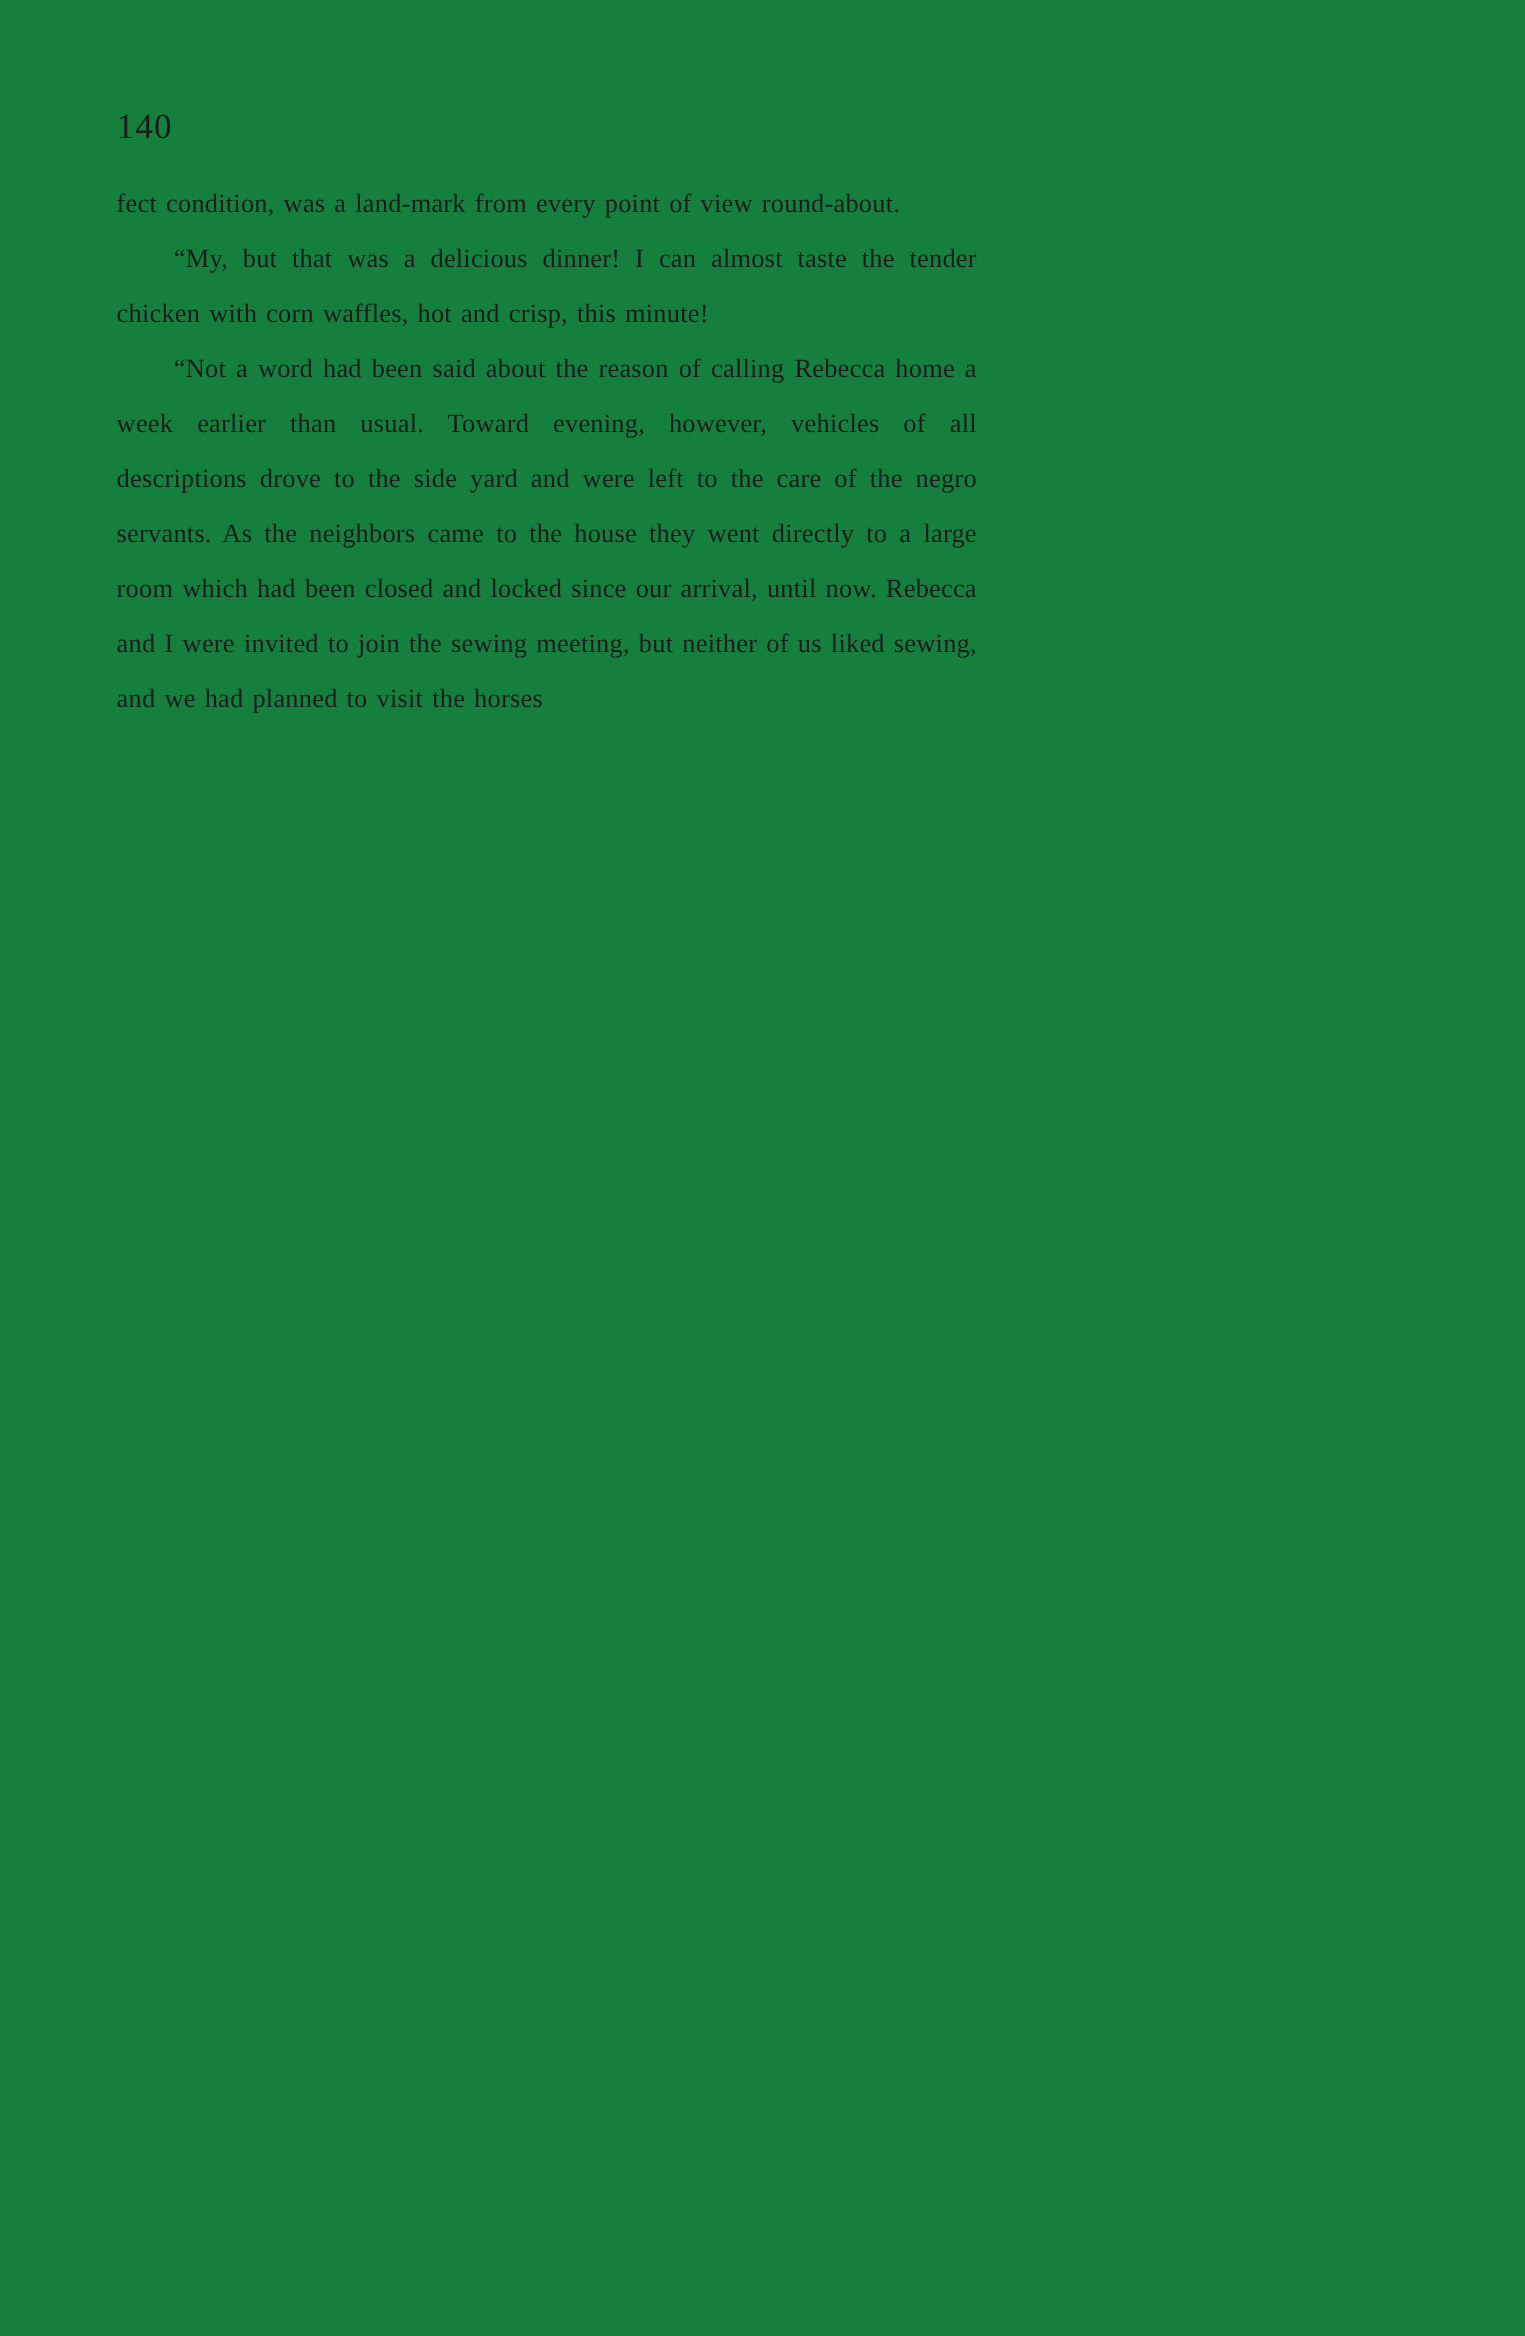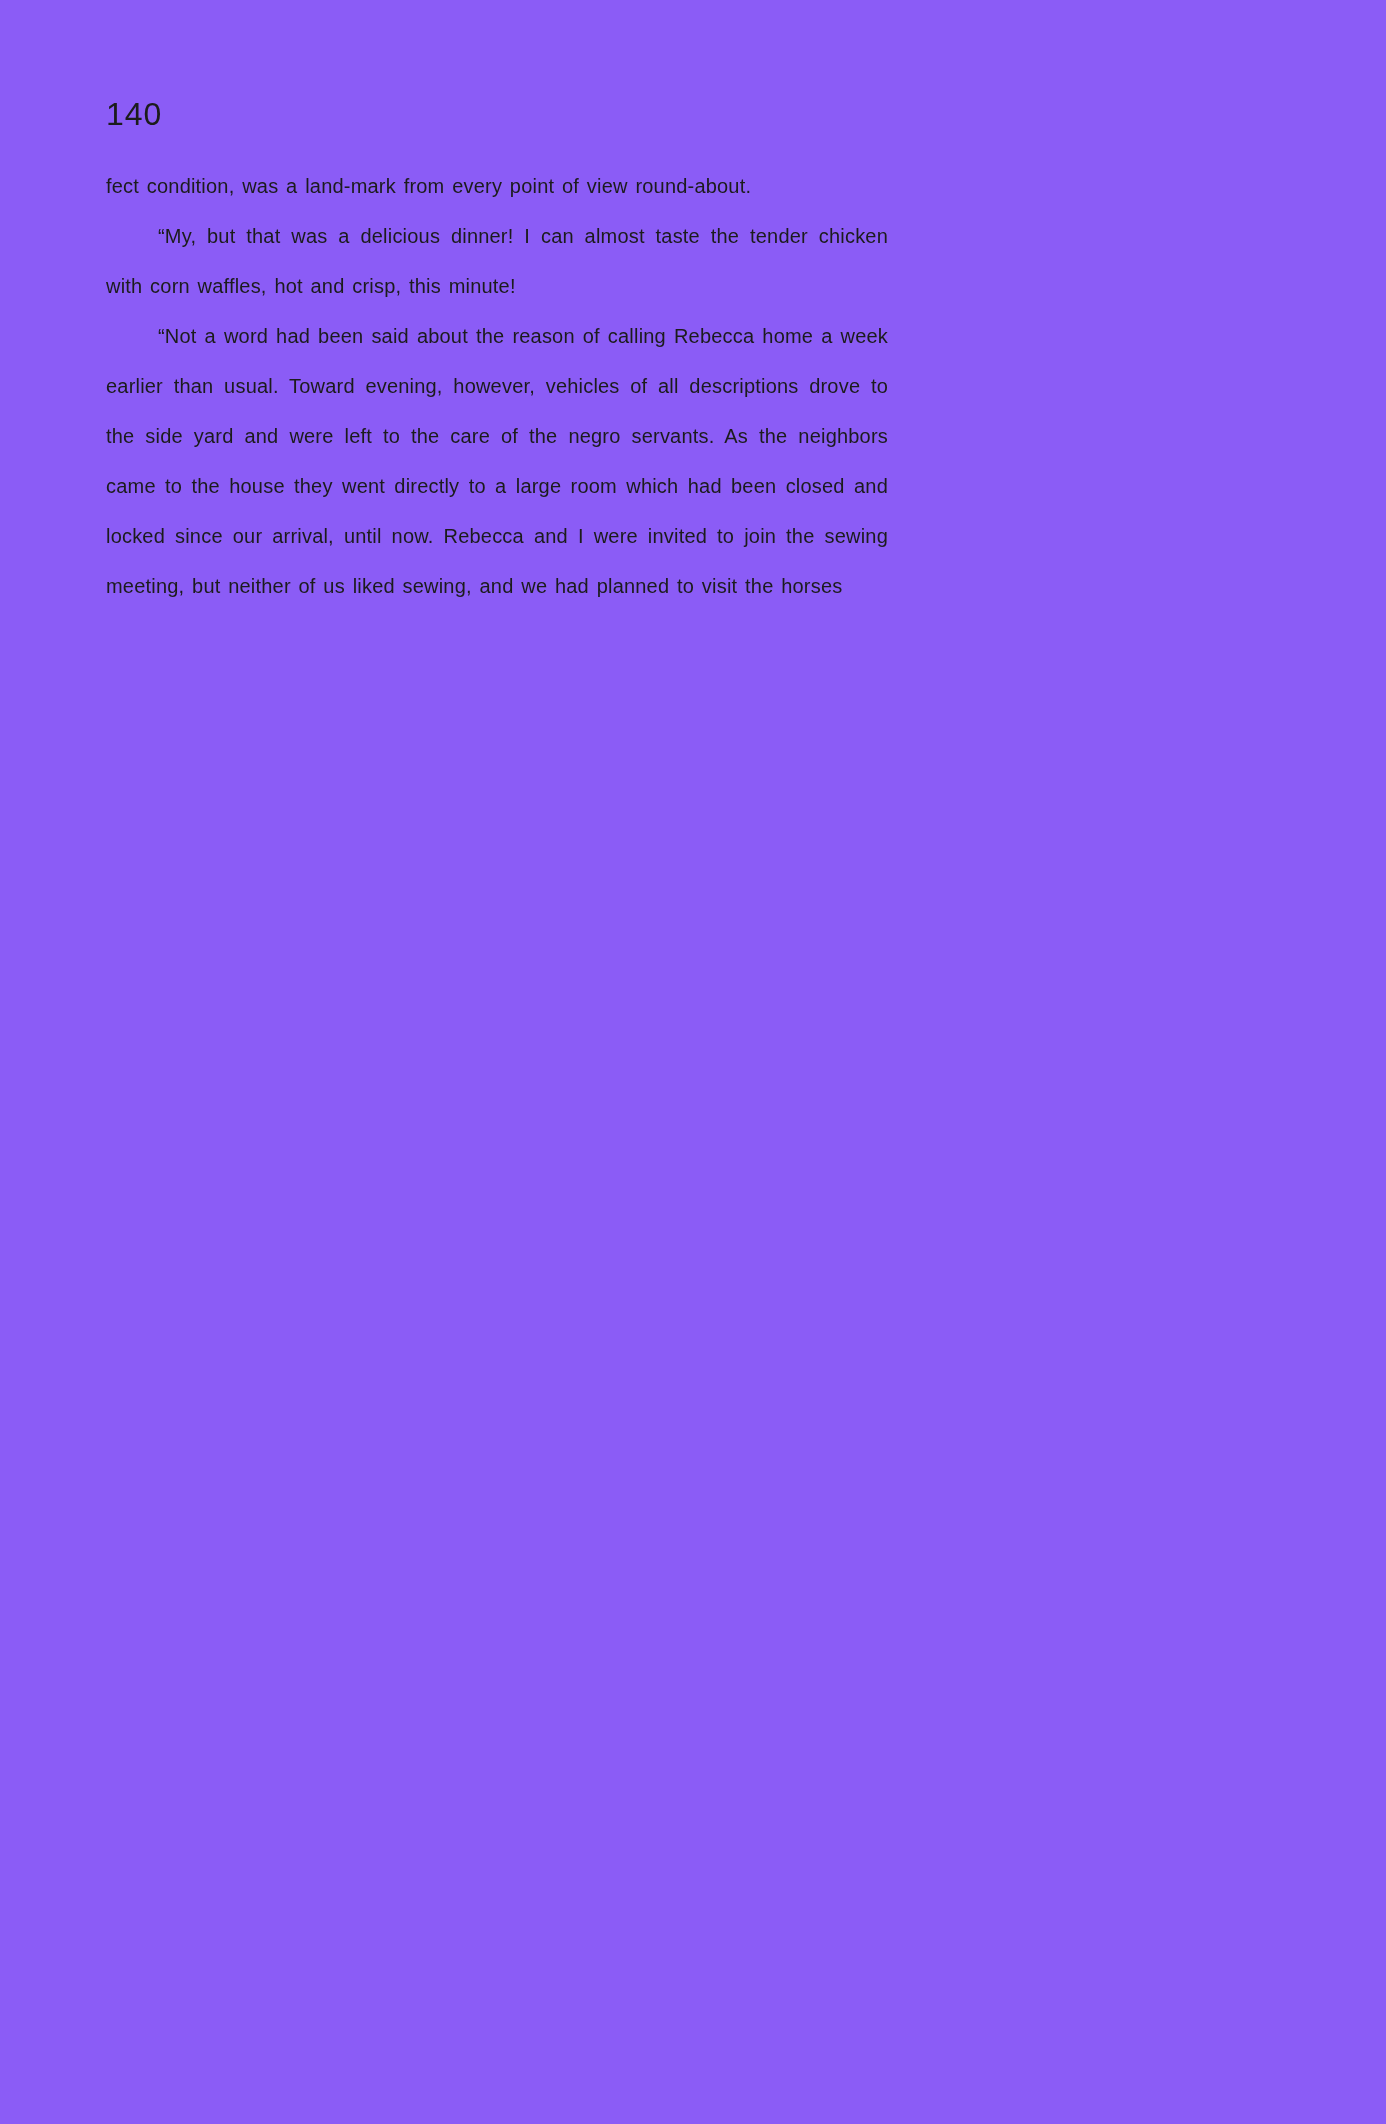--- a/index.html
+++ b/index.html
@@ -5,23 +5,23 @@
   html, body {
     margin: 0;
     padding: 0;
     background: #f6f6f3;
   }
   .scan-page {
     position: relative;
     width: 1386px;
     height: 2124px;
     margin: 0 auto;
-    background: #8b5cf6;
+    background: #15803d;
     color: #1c1c1c;
-    font-family: Liberation Sans, sans-serif;
+    font-family: Liberation Serif, serif;
     box-sizing: border-box;
     padding: 96px 0 0 106px;
     overflow: hidden;
   }
   .text-column {
     width: 782px;
   }
   .running-header {
     display: flex;
     align-items: baseline;
@@ -29,21 +29,21 @@
     font-size: 32px;
     letter-spacing: 1.5px;
     margin-bottom: 28px;
     white-space: nowrap;
   }
   .running-header .page-num {
     letter-spacing: 1px;
   }
   .body-text p {
     margin: 0;
-    font-size: 20px;
+    font-size: 24px;
     line-height: 50px;
     text-align: justify;
     text-justify: inter-word;
     letter-spacing: 0.2px;
     word-spacing: 2px;
   }
   .body-text p.indented {
     text-indent: 52px;
   }
 </style>

